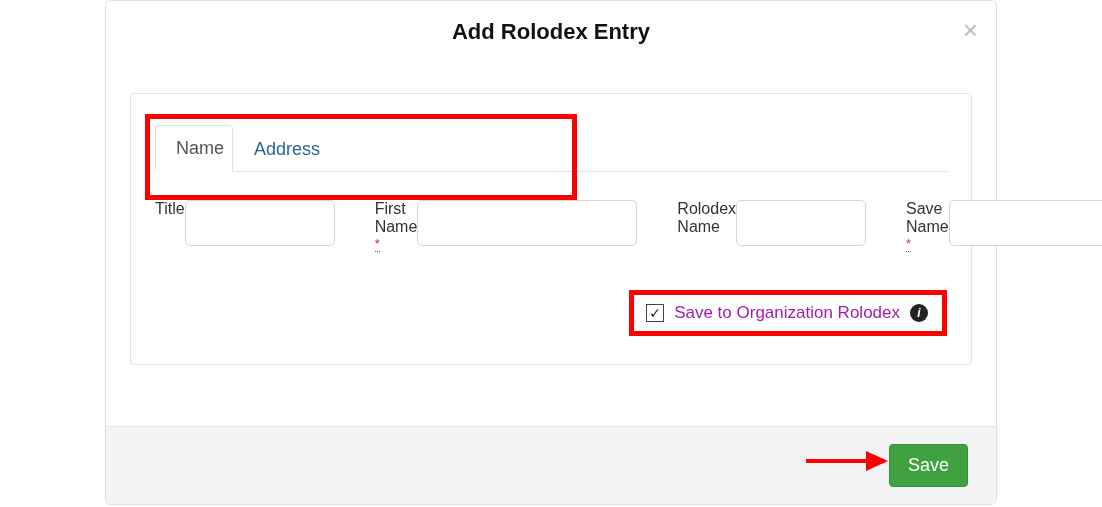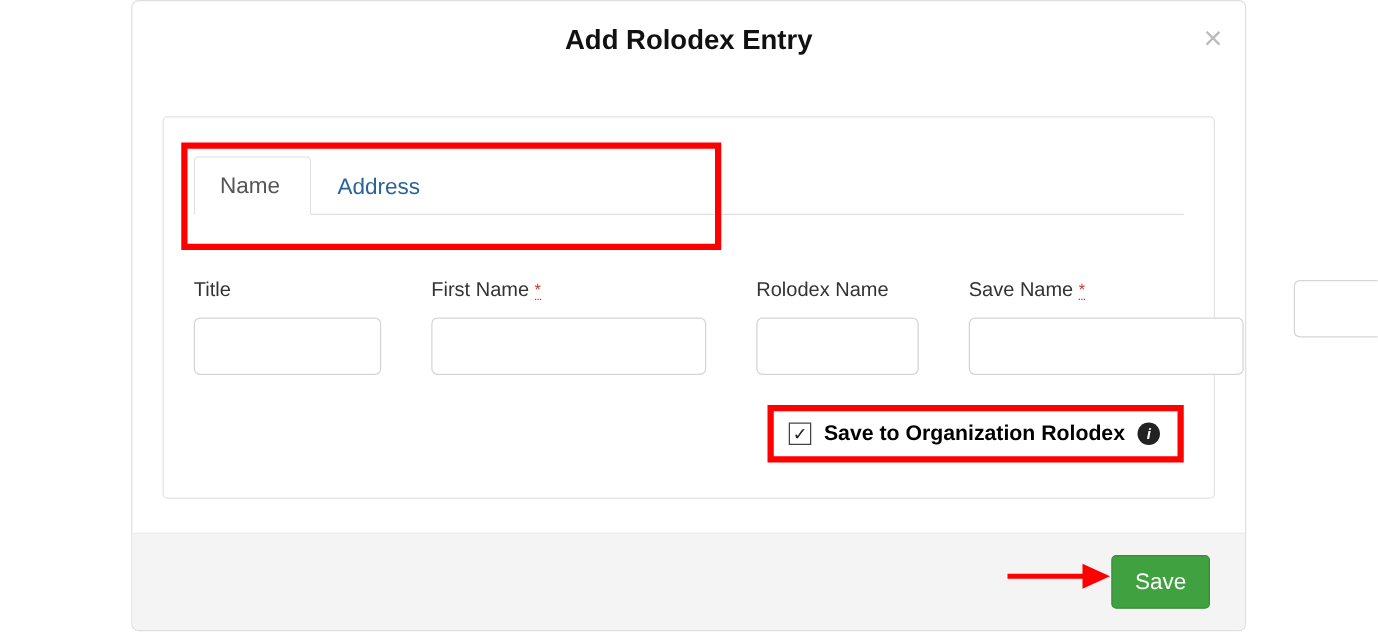--- a/index.html
+++ b/index.html
@@ -58,42 +58,42 @@
       z-index: 5;
     }
     .tabs-row {
       display: flex;
       align-items: flex-end;
       border-bottom: 1px solid #e0e0e0;
       padding-top: 30px;
     }
     .tab {
       font-size: 18px;
-      padding: 12px 24px 12px 20px;
+      padding: 12px 8px 12px 20px;
       color: #2a6496;
       cursor: pointer;
       border: 1px solid transparent;
       border-bottom: none;
       position: relative;
       top: 1px;
       background: transparent;
     }
     .tab.active {
       color: #555;
       border: 1px solid #e0e0e0;
       border-bottom: 1px solid #ffffff;
       border-radius: 4px 4px 0 0;
       background: #fff;
     }
     .form-row {
       display: flex;
       gap: 40px;
       padding-top: 28px;
     }
-    .field { display: flex; flex-direction: column; margin-top: 24px; }
+    .field { display: flex; flex-direction: row; }
     .field label {
       font-size: 16px;
       color: #333;
       margin-bottom: 12px;
       font-weight: 400;
     }
     .req { color: #c0392b; font-size: 13px; vertical-align: top; border-bottom: 1px dotted #c0392b; }
     .field input[type="text"] {
       border: 1px solid #d5d5d5;
       border-radius: 5px;
@@ -125,21 +125,21 @@
       width: 18px; height: 18px;
       border: 1.5px solid #444;
       display: inline-flex;
       align-items: center;
       justify-content: center;
       font-size: 14px;
       line-height: 1;
       cursor: pointer;
       color: #222;
     }
-    .save-label { font-size: 17px; color: #000000; font-weight: bold; }
+    .save-label { font-size: 17px; color: #a21caf; }
     .info-badge {
       width: 18px; height: 18px;
       border-radius: 50%;
       background: #222;
       color: #fff;
       display: inline-flex;
       align-items: center;
       justify-content: center;
       font-size: 12px;
       font-weight: 700;

